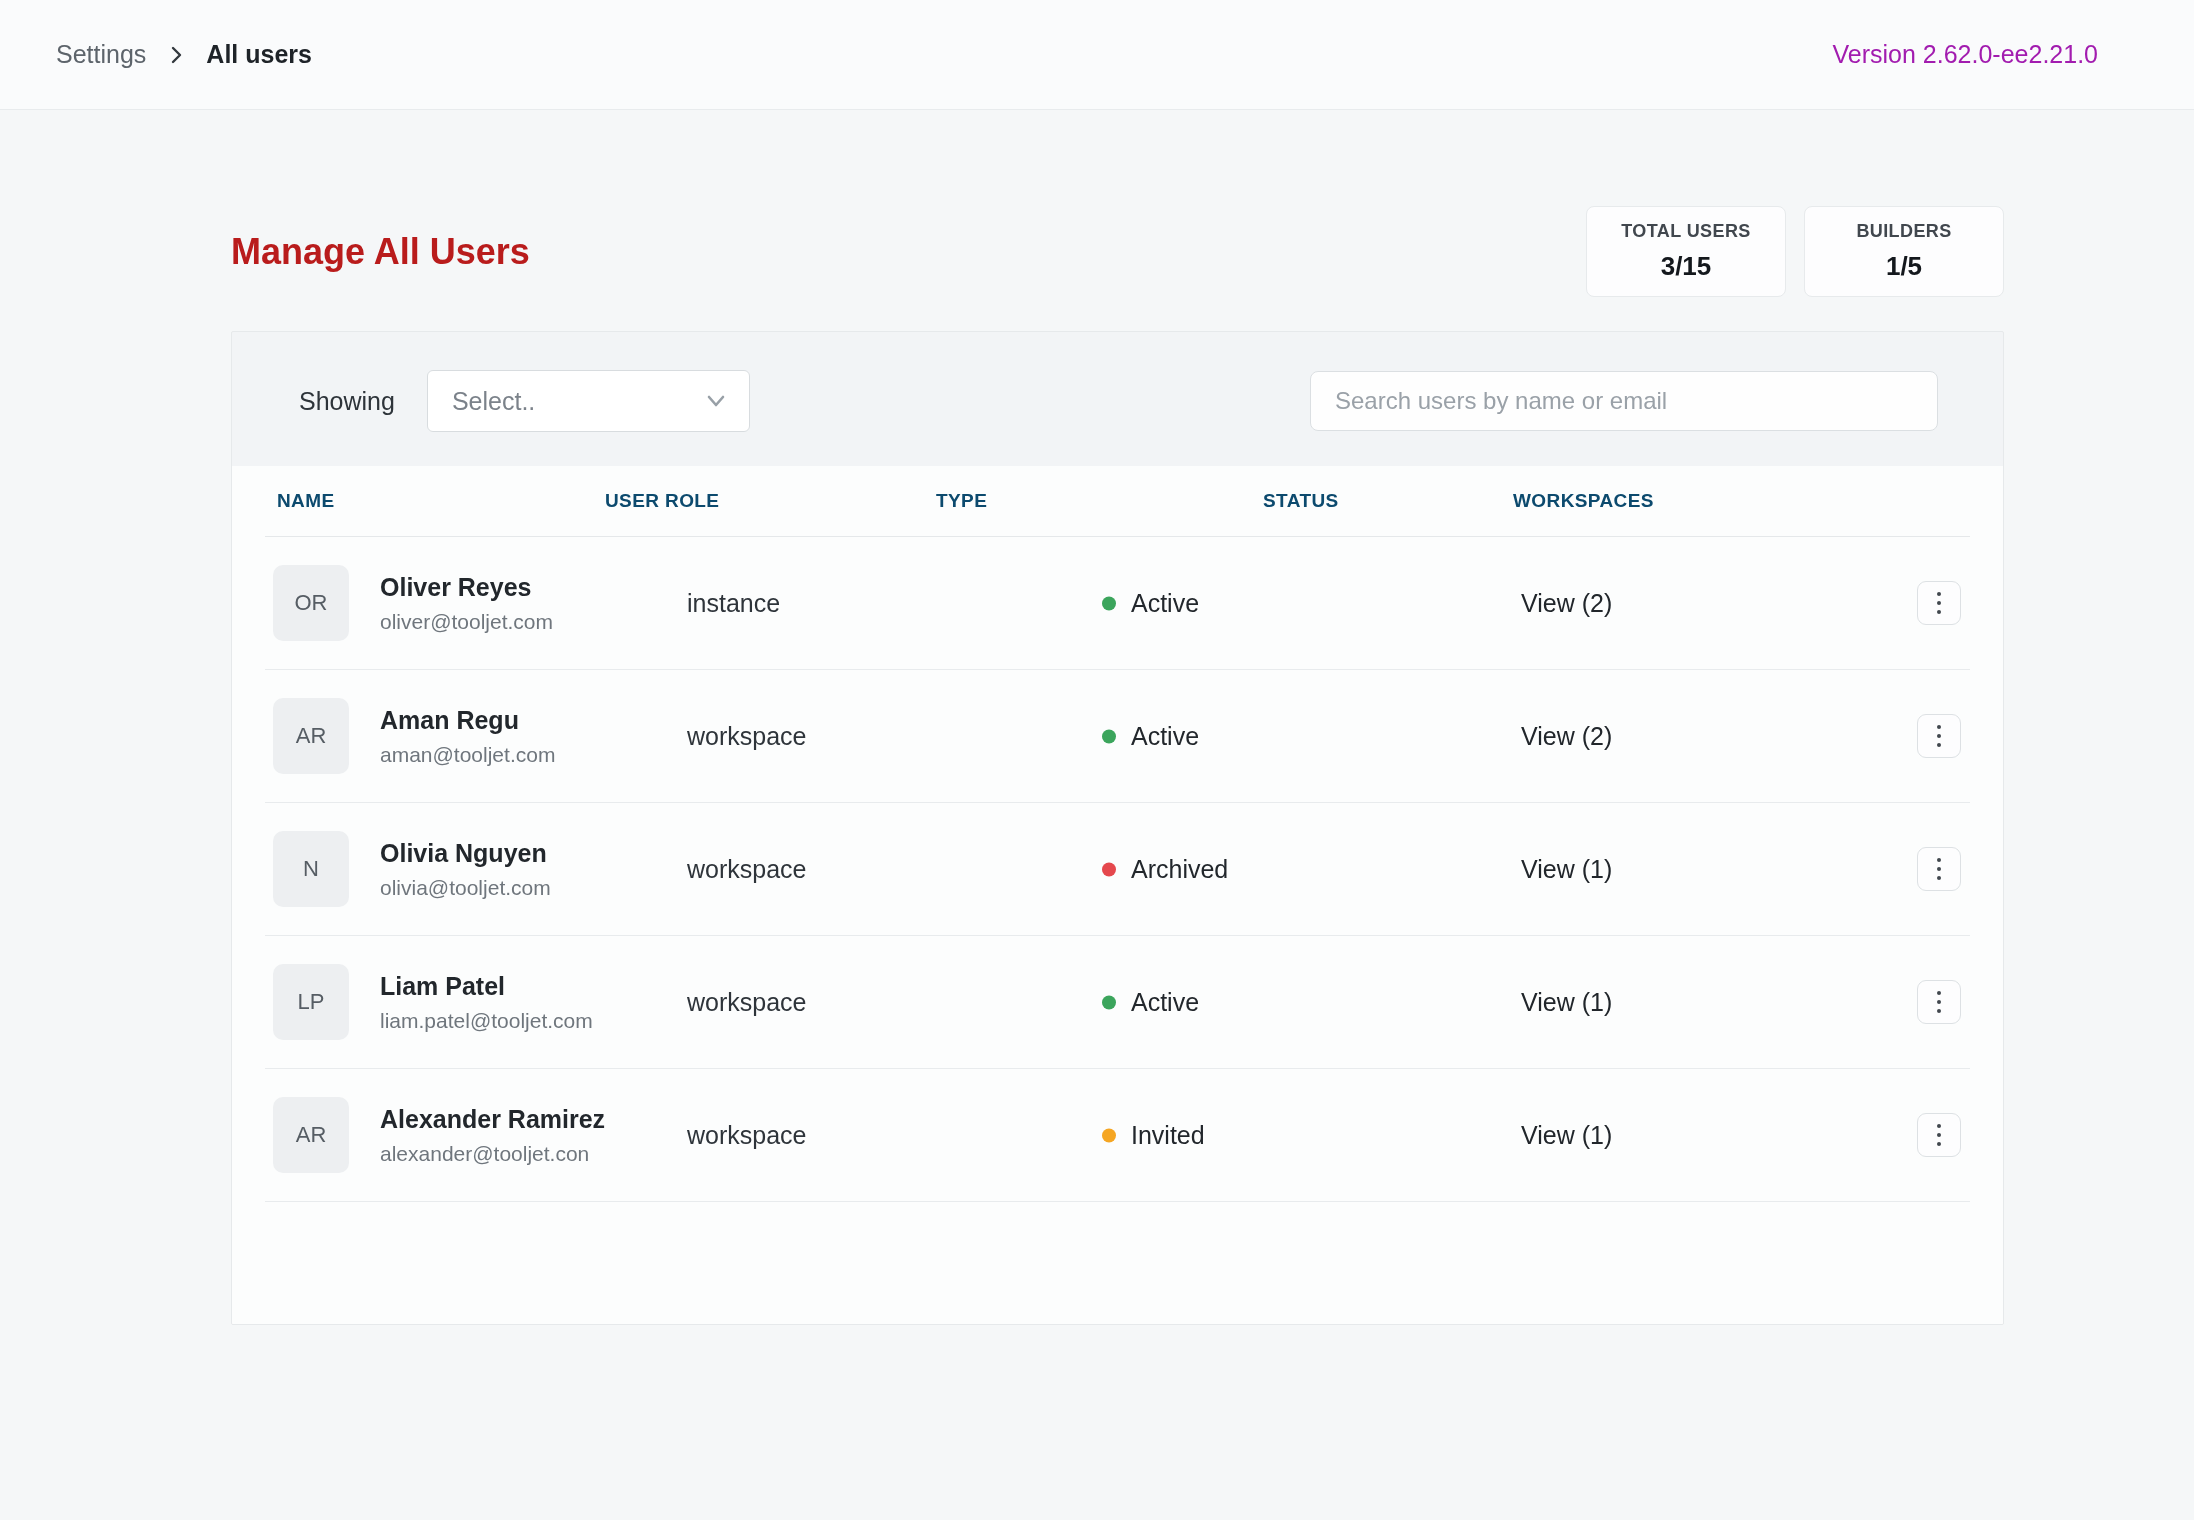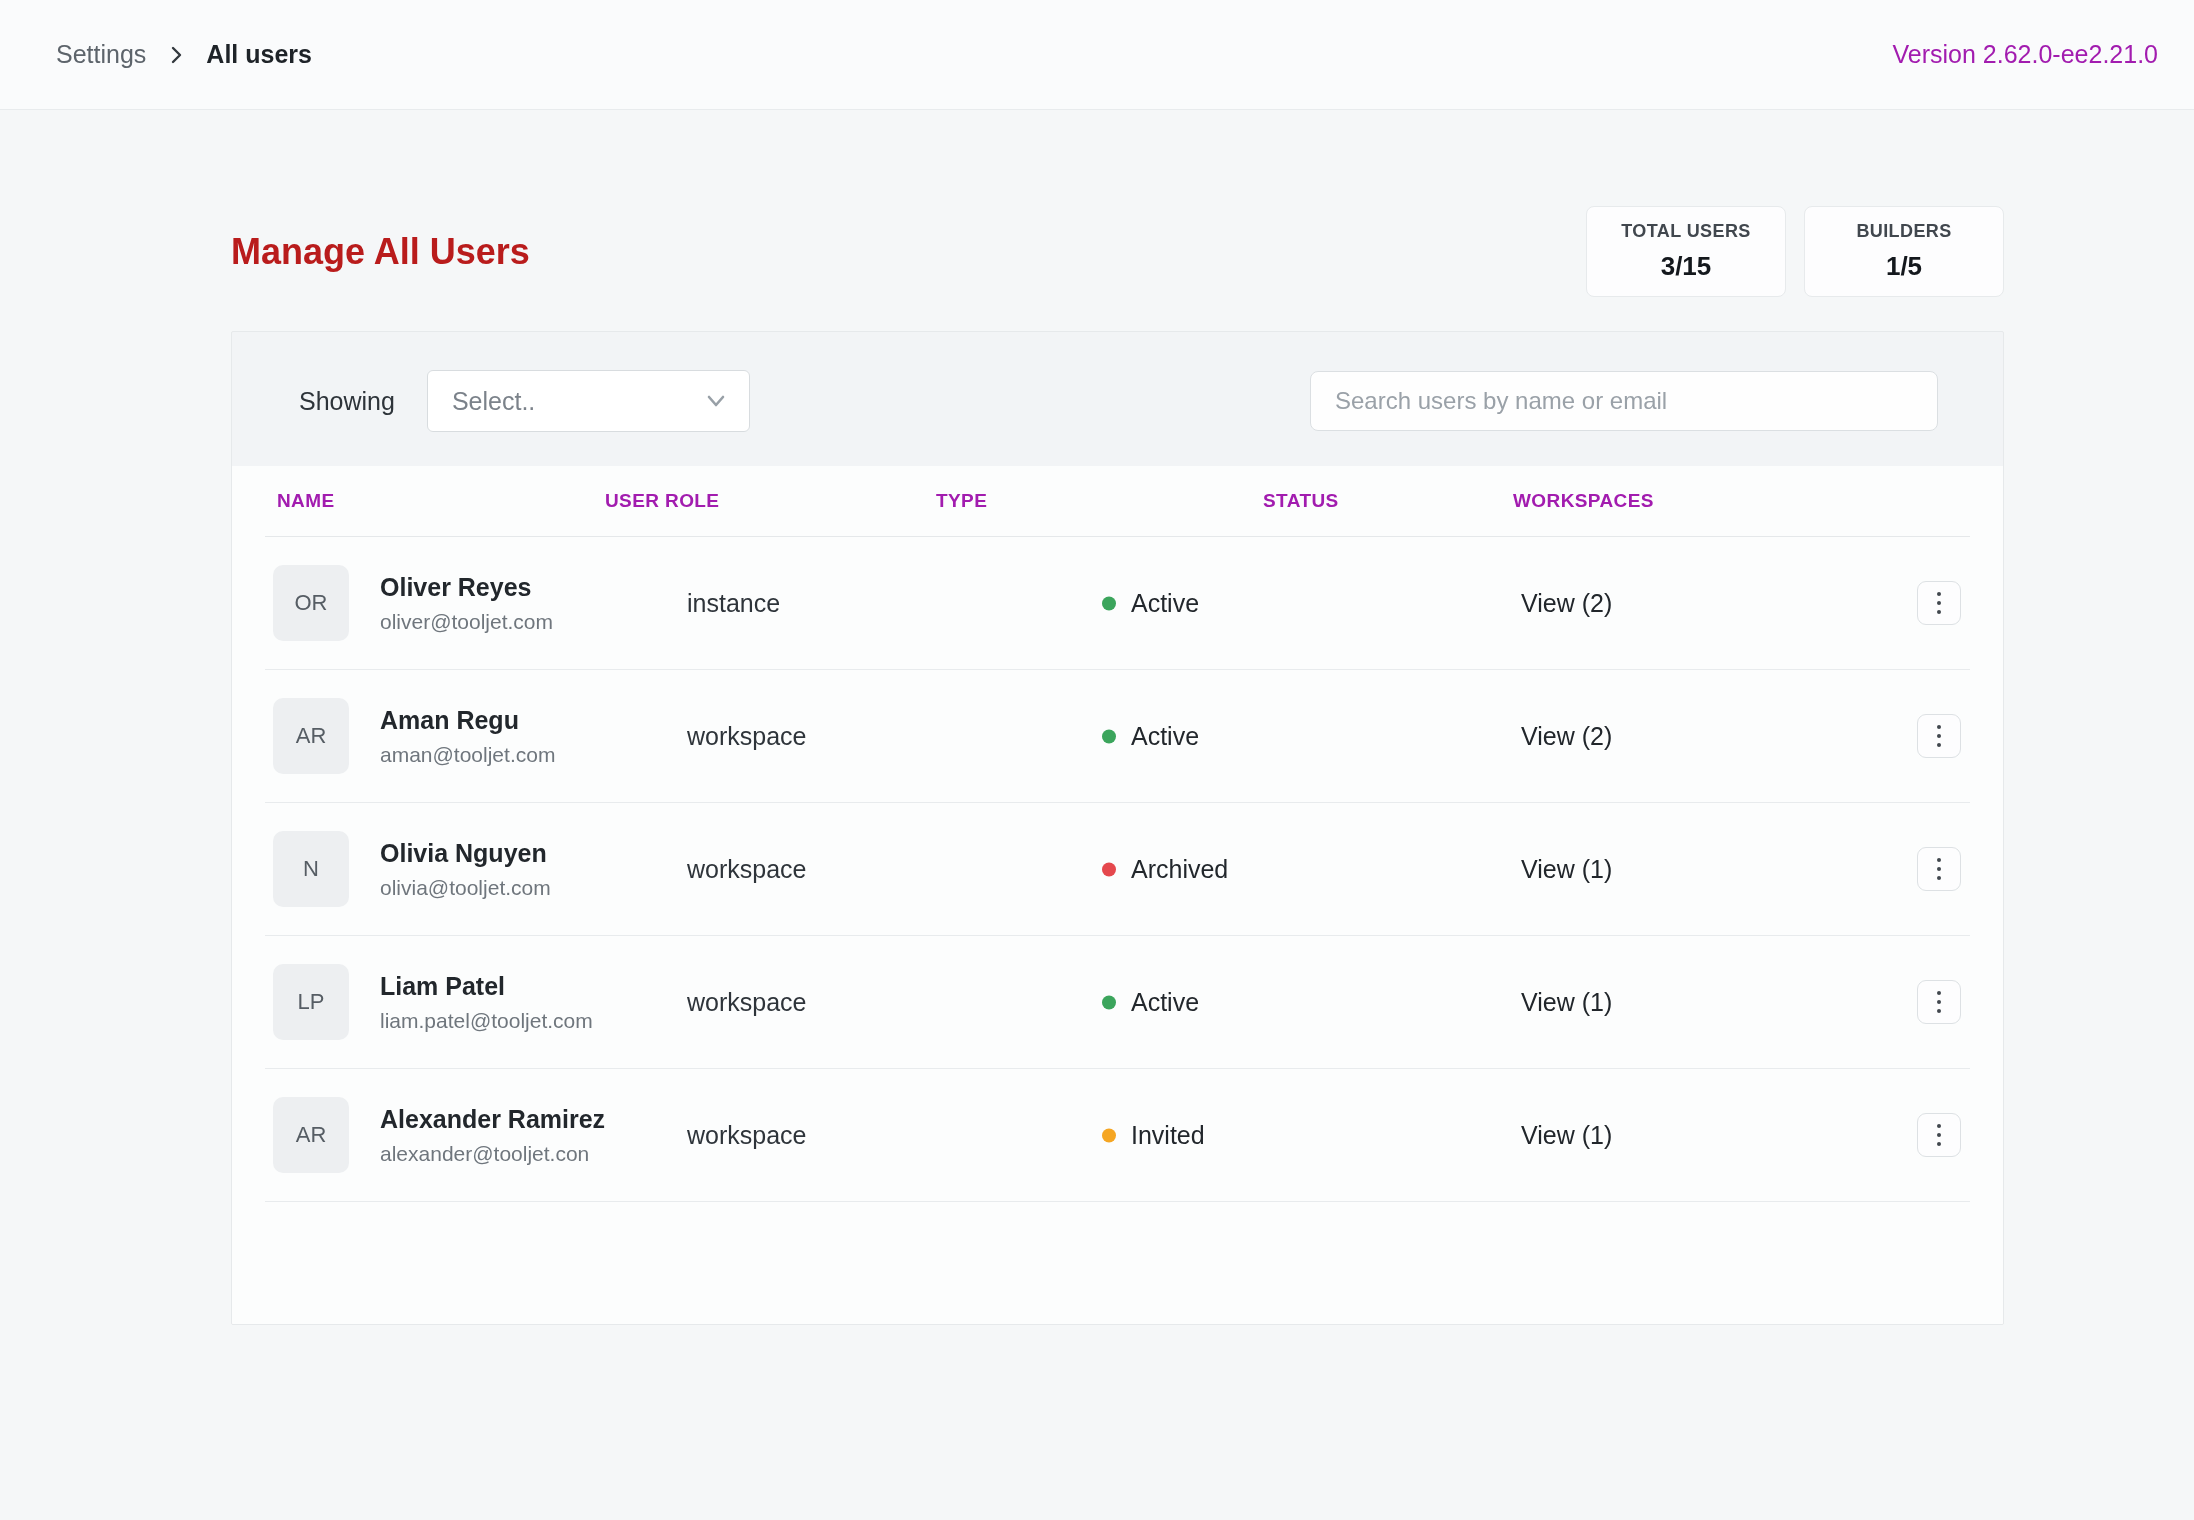--- a/index.html
+++ b/index.html
@@ -12,21 +12,21 @@
   }
 
   
   .topbar {
     height:110px;
     background:#fafbfc;
     border-bottom:1px solid #e8ebed;
     display:flex;
     align-items:center;
     justify-content:space-between;
-    padding:0 36px 0 56px;
+    padding:0 96px 0 56px;
   }
   .breadcrumb { display:flex; align-items:center; gap:20px; font-size:25px; }
   .crumb-section { color:#5d646b; cursor:pointer; }
   .crumb-chevron { display:flex; align-items:center; }
   .crumb-current { color:#1e2328; font-weight:700; }
   .version { font-size:25px; color:#a21caf; }
 
   
   .content { width:1773px; margin-left:231px; }
 
@@ -110,21 +110,21 @@
     background:#fcfdfd;
     padding:0 33px;
   }
   .thead { position:relative; height:71px; border-bottom:1px solid #e5e8ea; }
   .th {
     position:absolute;
     top:50%;
     transform:translateY(-50%);
     font-size:19px;
     font-weight:700;
-    color:#a21caf;
+    color:#0c4a6e;
     letter-spacing:0.4px;
   }
   .c-name { left:12px; }
   .c-role { left:340px; }
   .c-type { left:671px; }
   .c-status { left:998px; }
   .c-workspaces { left:1248px; }
 
   .row { position:relative; height:133px; border-bottom:1px solid #e8ebed; }
   .avatar {

